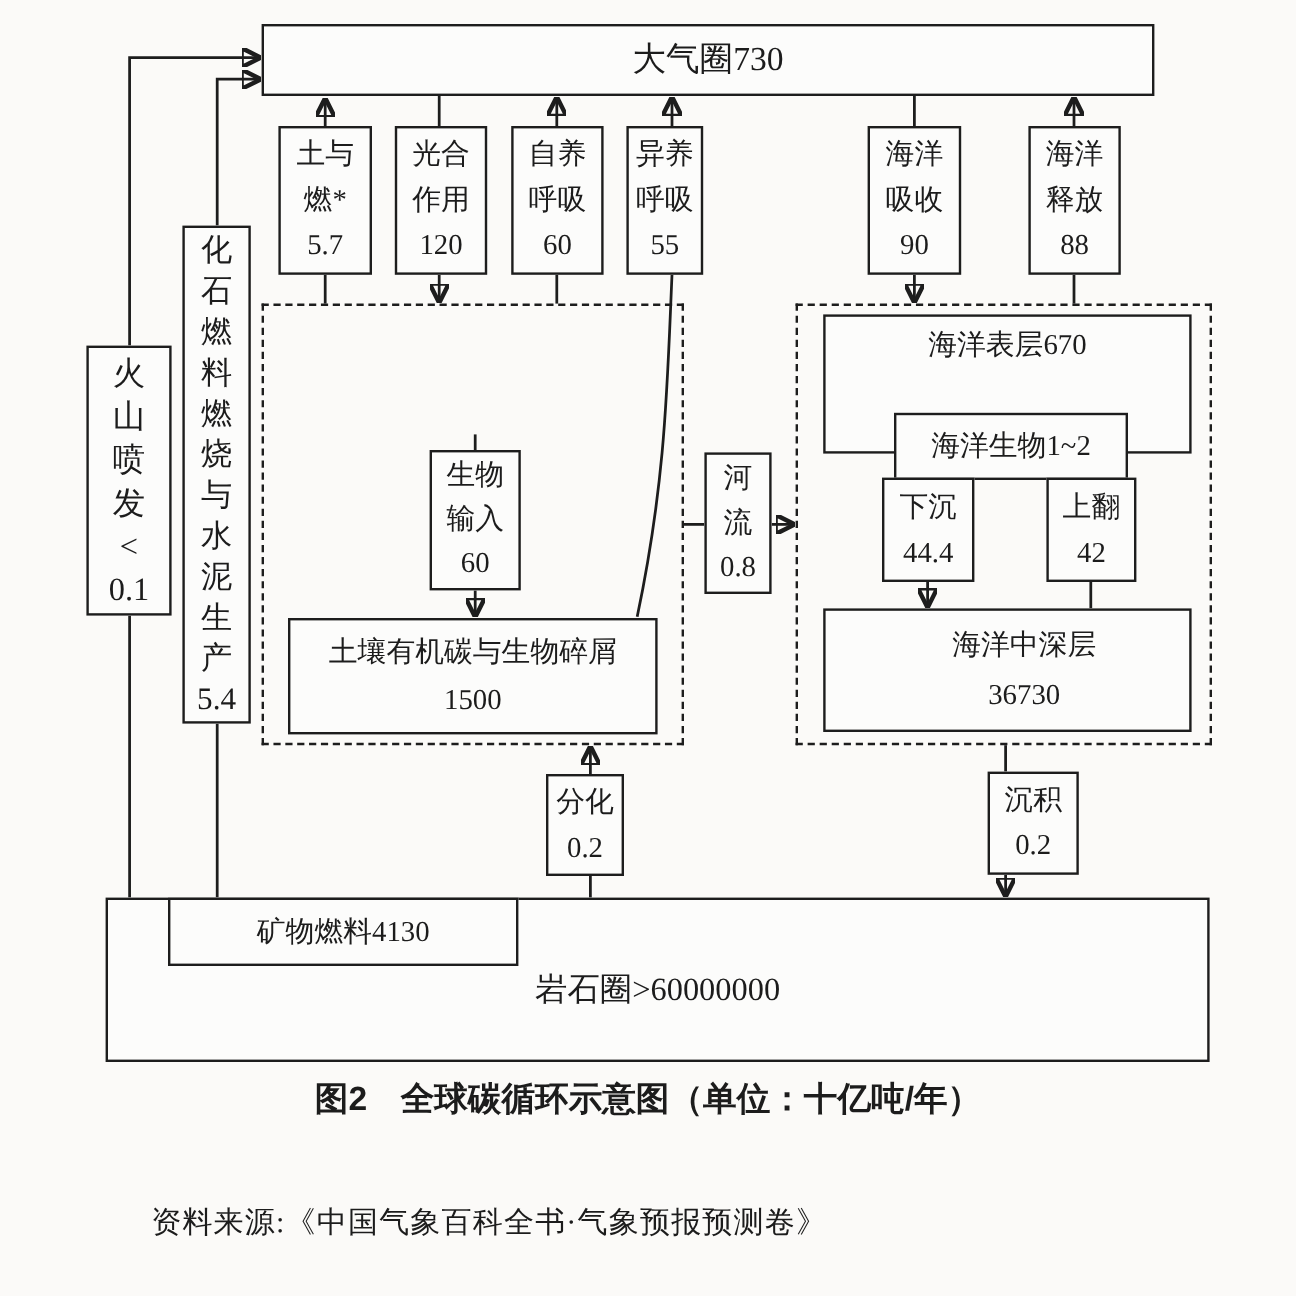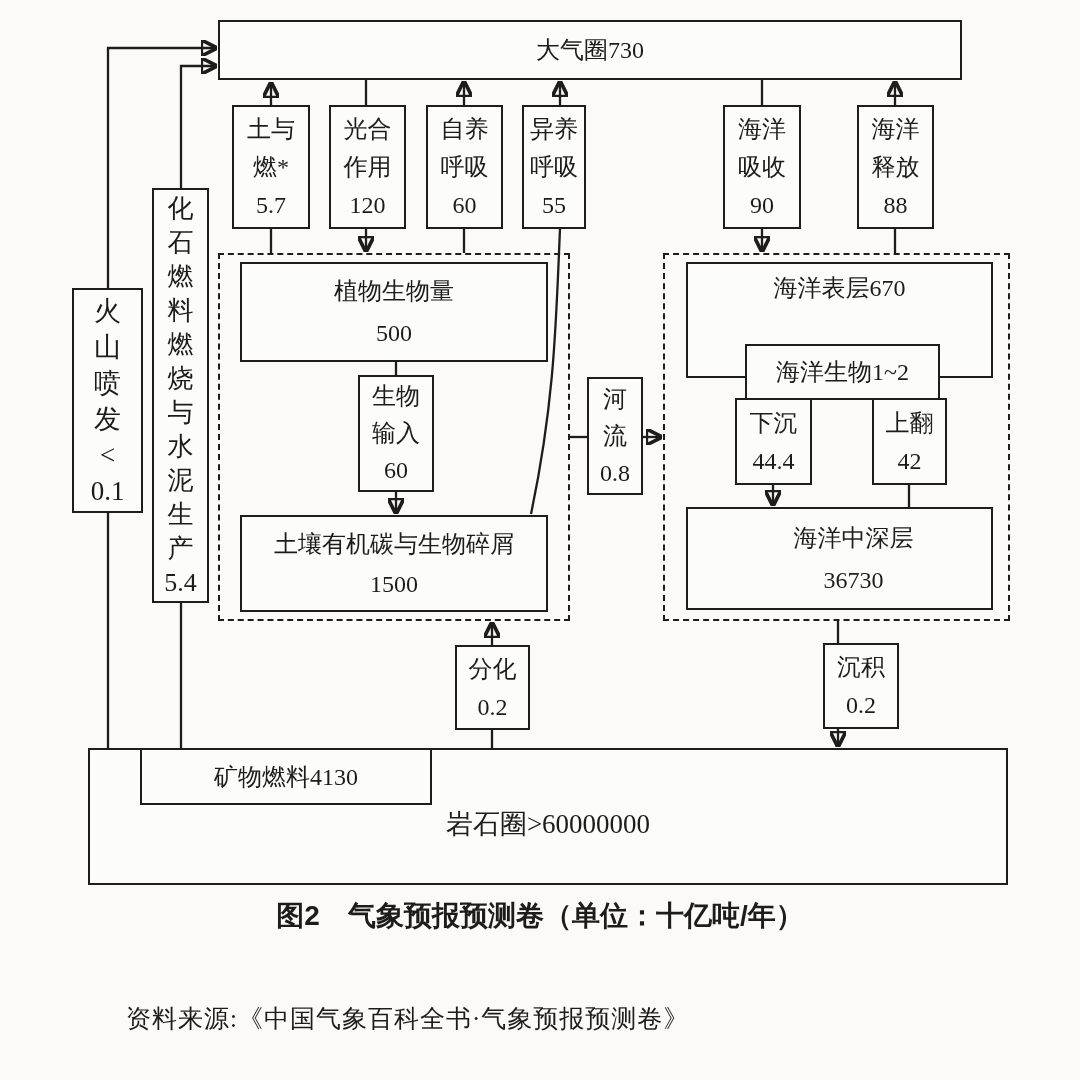--- a/index.html
+++ b/index.html
@@ -17,21 +17,21 @@
     position:absolute;z-index:3;box-sizing:border-box;
     border:2.5px solid #1d1d1d;background:#fcfcfb;
     display:flex;align-items:center;justify-content:center;
     text-align:center;font-size:24px;line-height:38px;
   }
   .dashedbox{
     position:absolute;z-index:2;box-sizing:border-box;
     border:2.2px dashed #1d1d1d;background:transparent;
   }
   
-  .atm{left:218px;top:20px;width:744px;height:60px;font-size:24px;}
+  .atm{left:218px;top:20px;width:744px;height:60px;font-size:28px;}
   .fx-landuse{left:232px;top:105px;width:78px;height:124px;}
   .fx-photo{left:329px;top:105px;width:77px;height:124px;}
   .fx-auto{left:426px;top:105px;width:77px;height:124px;}
   .fx-hetero{left:522px;top:105px;width:64px;height:124px;}
   .fx-absorb{left:723px;top:105px;width:78px;height:124px;}
   .fx-release{left:857px;top:105px;width:77px;height:124px;}
   
   .volcano{left:72px;top:288px;width:71px;height:225px;font-size:27px;line-height:36px;}
   .fossil{left:152px;top:188px;width:57px;height:415px;font-size:26px;line-height:34px;}
   
@@ -41,21 +41,21 @@
   .soil{left:240px;top:515px;width:308px;height:97px;line-height:40px;}
   .river{left:587px;top:377px;width:56px;height:118px;line-height:37px;}
   
   .ocean-dash{left:663px;top:253px;width:347px;height:368px;}
   .surface{left:686px;top:262px;width:307px;height:116px;align-items:flex-start;padding-top:5px;}
   .marinebio{left:745px;top:315px;width:195px;height:56px;margin-top:29px;}
   .sinking{left:735px;top:398px;width:77px;height:87px;}
   .upwelling{left:872px;top:398px;width:75px;height:87px;}
   .deep{left:686px;top:507px;width:307px;height:103px;line-height:42px;padding-left:28px;}
   
-  .weathering{left:455px;top:645px;width:75px;height:85px;}
+  .weathering{left:455px;top:645px;width:65px;height:85px;}
   .sediment{left:800px;top:643px;width:76px;height:86px;margin-left:23px;}
   
   .rock{left:88px;top:748px;width:920px;height:137px;align-items:flex-start;padding-top:55px;font-size:27px;}
   .mineral{left:140px;top:748px;width:292px;height:57px;}
   
   .caption{
     position:absolute;left:0;top:897px;width:1080px;z-index:3;
     text-align:center;font-family:"Liberation Sans","DejaVu Sans",sans-serif;
     font-weight:bold;font-size:28px;
   }
@@ -113,35 +113,34 @@
   <div class="box fx-photo">光合<br>作用<br>120</div>
   <div class="box fx-auto">自养<br>呼吸<br>60</div>
   <div class="box fx-hetero">异养<br>呼吸<br>55</div>
   <div class="box fx-absorb">海洋<br>吸收<br>90</div>
   <div class="box fx-release">海洋<br>释放<br>88</div>
 
   <div class="box volcano">火<br>山<br>喷<br>发<br>&lt;<br>0.1</div>
   <div class="box fossil">化<br>石<br>燃<br>料<br>燃<br>烧<br>与<br>水<br>泥<br>生<br>产<br>5.4</div>
 
   <div class="dashedbox land-dash"></div>
-  <div class="box plant">植物生物量<br>500</div>
   <div class="box bioinput">生物<br>输入<br>60</div>
   <div class="box soil">土壤有机碳与生物碎屑<br>1500</div>
 
   <div class="box river">河<br>流<br>0.8</div>
 
   <div class="dashedbox ocean-dash"></div>
   <div class="box surface">海洋表层670</div>
   <div class="box marinebio">海洋生物1~2</div>
   <div class="box sinking">下沉<br>44.4</div>
   <div class="box upwelling">上翻<br>42</div>
   <div class="box deep">海洋中深层<br>36730</div>
 
   <div class="box weathering">分化<br>0.2</div>
   <div class="box sediment">沉积<br>0.2</div>
 
   <div class="box rock">岩石圈&gt;60000000</div>
   <div class="box mineral">矿物燃料4130</div>
 
-  <div class="caption">图2　气象预报预测卷（单位：十亿吨/年）</div>
+  <div class="caption">图2　全球碳循环示意图（单位：十亿吨/年）</div>
   <div class="note note2">资料来源:《中国气象百科全书·气象预报预测卷》</div>
 
 </div>
 
 </body></html>

